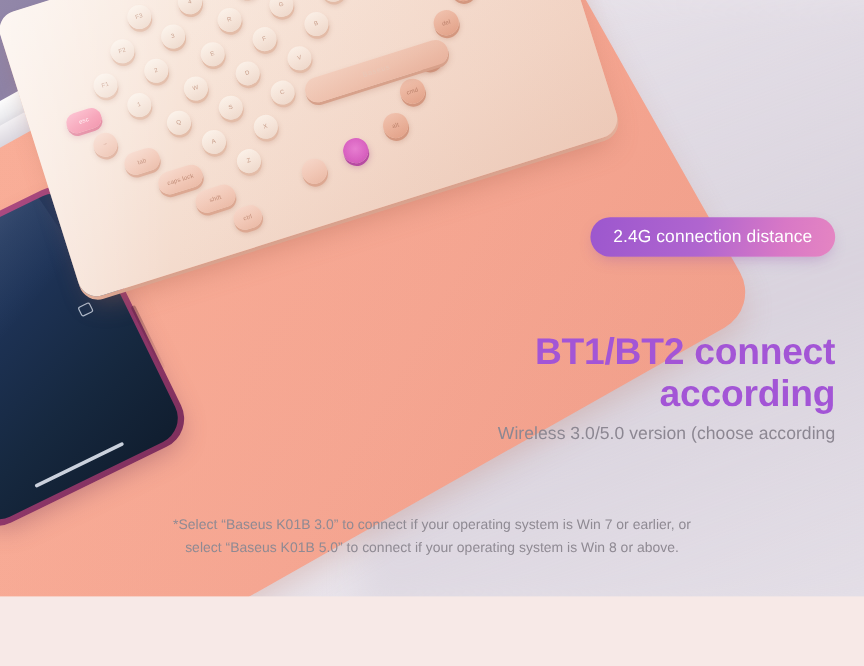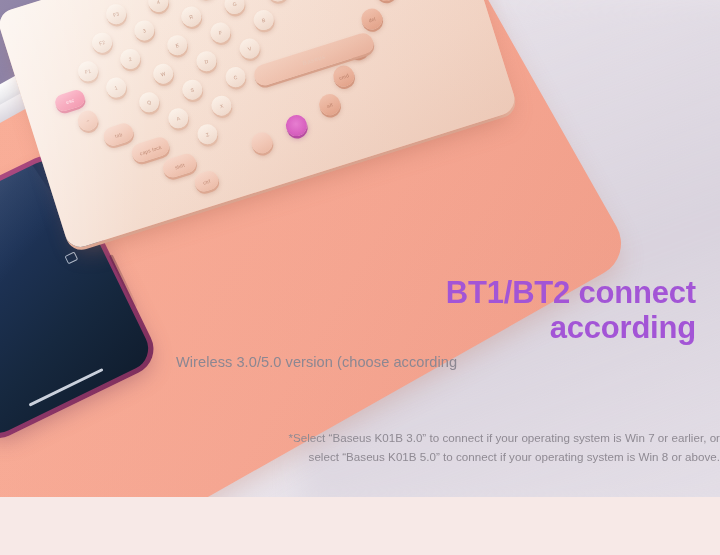--- a/index.html
+++ b/index.html
@@ -202,29 +202,29 @@
   .headline {
     position:absolute; right:24px; top:275px;
     width:520px; text-align:right;
     color:#A355D6; font-size:31px; font-weight:bold;
     line-height:1.13; letter-spacing:-.2px;
   }
   .headline .l2 { display:block; }
 
   .subtitle {
     position:absolute; right:24px; top:352px;
-    width:520px; text-align:left;
+    width:520px; text-align:right;
     color:#8C8792; font-size:14.6px; line-height:1.42;
     letter-spacing:.05px;
   }
   .subtitle .l2 { display:block; }
 
   .footnote {
     position:absolute; left:0; right:0; top:428px;
-    text-align:right;
+    text-align:center;
     color:#8F8A93; font-size:11.6px; line-height:1.68;
     letter-spacing:.02px;
   }
   .footnote .l2 { display:block; }
 </style>
 </head>
 <body>
 
 <div class="stage">
 
@@ -295,20 +295,21 @@
           <div class="key deep" style="left: 325px; top: 130px; width: 21px; height: 21px;">alt</div>
           <div class="key deep" style="left: 347px; top: 107px; width: 21px; height: 21px;">del</div>
           <div class="key deep" style="left: 369px; top: 84px; width: 21px; height: 21px;">fn</div>
           <div class="key space" style="left: 228px; top: 128px; width: 124px; height: 21px; transform: rotate(0deg);">Baseus</div>
         </div>
       <div class="kb-sheen"></div>
     </div>
   </div>
 
 
+  <div class="pill">2.4G connection distance</div>
 
   <div class="headline">
     <span>BT1/BT2 connect</span>
     <span class="l2">according</span>
   </div>
 
   <div class="subtitle">
     <span>Wireless 3.0/5.0 version (choose according</span>
   </div>
 

